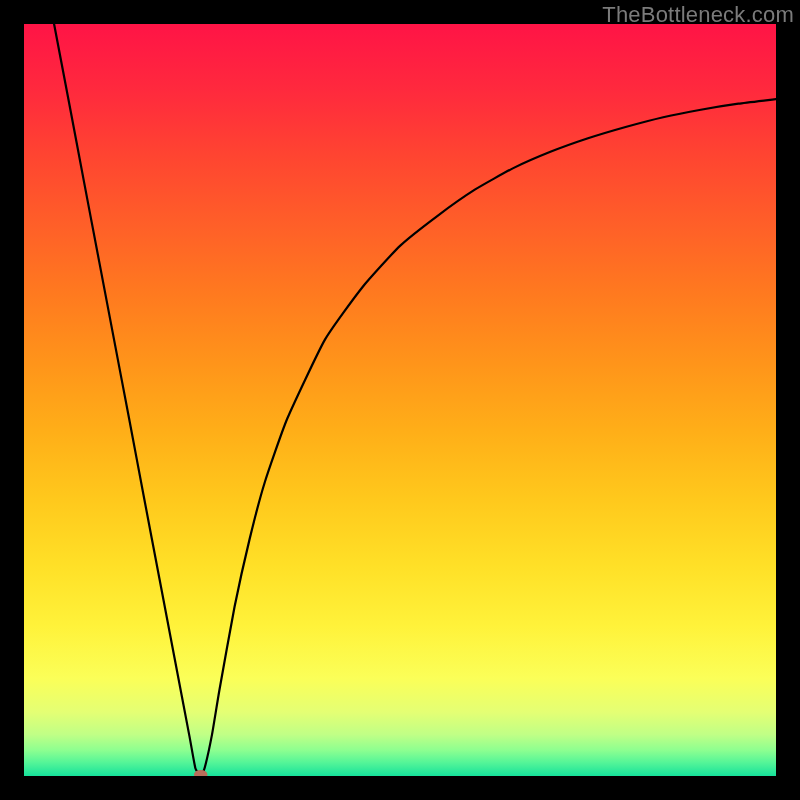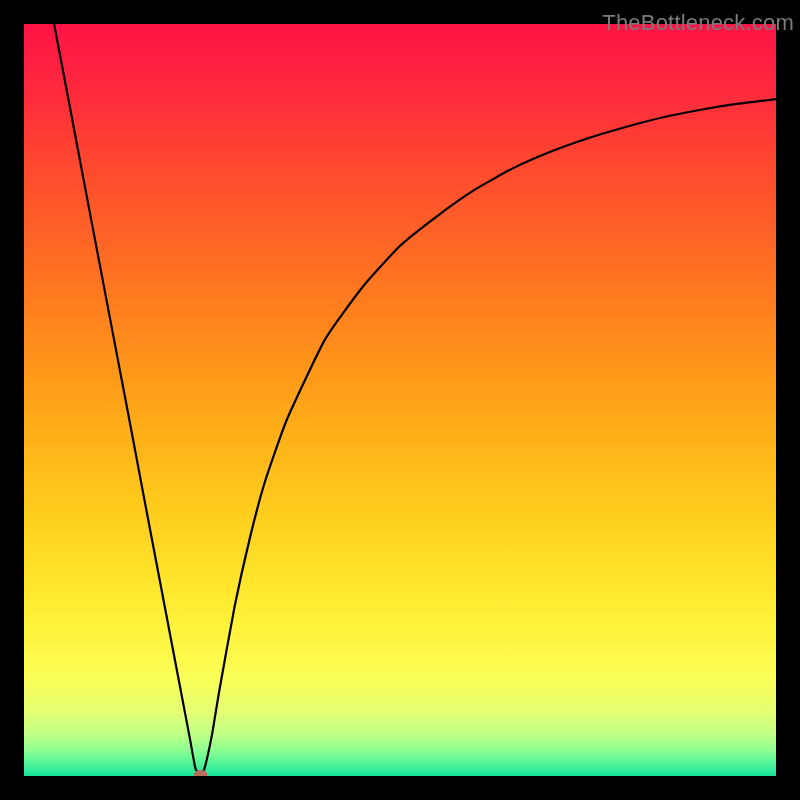--- a/index.html
+++ b/index.html
@@ -29,21 +29,20 @@
   }
   .watermark {
     position: absolute;
     top: 2px;
     right: 6px;
     color: #7b7b7b;
     font-size: 22px;
     letter-spacing: 0.2px;
     z-index: 4;
     font-weight: 500;
-    margin-top: 8px;
   }
   svg {
     display: block;
   }
 </style>
 </head>
 <body>
 
 <div class="frame">
 

